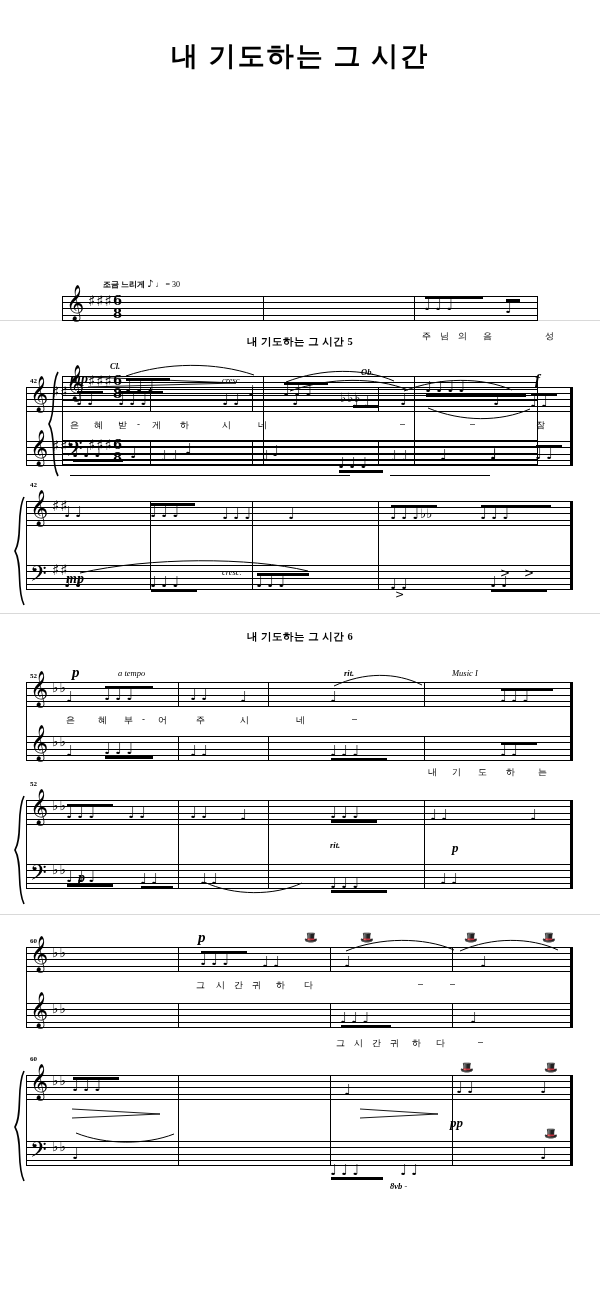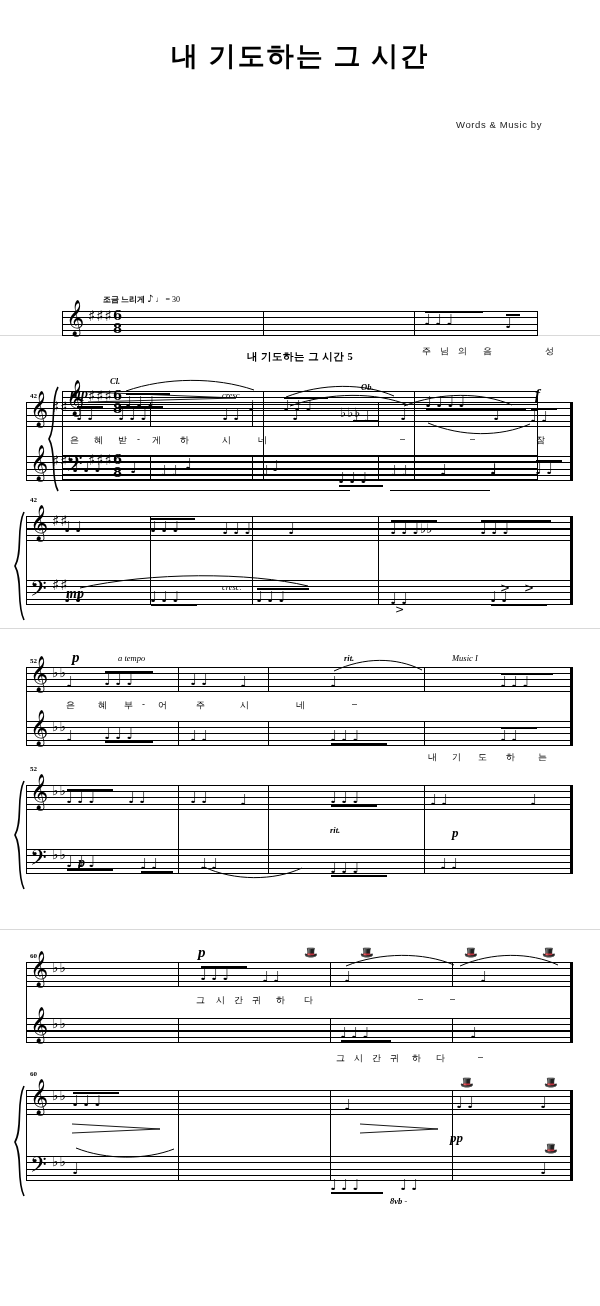--- a/index.html
+++ b/index.html
@@ -140,21 +140,20 @@
   .hair svg { display: block; overflow: visible; }
   .fermata { position: absolute; font-size: 11px; font-family: "DejaVu Serif", serif; }
   .dash { position: absolute; border-top: 1px solid #000; }
 </style>
 </head>
 <body>
 
 <div class="sheet-title">내 기도하는 그 시간</div>
 
 <div class="credits">
-  <div>Words &amp; Music by</div>
 </div>
 
 <div class="system" style="height:200px;">
   <div class="staff-area" style="height:200px;">
 
     <div class="staff" style="left:62px; top:178px; width:476px;"></div>
     <div class="bar" style="left:62px; top:178px; height:25px;"></div>
     <div class="bar" style="left:263px; top:178px; height:25px;"></div>
     <div class="bar" style="left:414px; top:178px; height:25px;"></div>
     <div class="bar" style="left:537px; top:178px; height:25px;"></div>
@@ -367,20 +366,21 @@
         </svg>
     </div>
     <div class="gl" style="left:500px; top:218px; font-size:12px; letter-spacing:14px;">&gt;&gt;</div>
     <div class="gl" style="left:395px; top:240px; font-size:11px;">&gt;</div>
   </div>
 </div>
 
 <div class="divider"></div>
 
 <div class="system" style="height:300px;">
+  <div class="sys-header" style="padding-top:16px;">내 기도하는 그 시간  6</div>
   <div class="staff-area" style="height:274px;">
 
     <div class="meas-num" style="left:30px; top:28px;">52</div>
 
     <div class="staff" style="left:26px; top:38px; width:546px;"></div>
     <div class="staff" style="left:26px; top:92px; width:546px;"></div>
     <div class="bar" style="left:26px; top:38px; height:79px;"></div>
     <div class="bar" style="left:178px; top:38px; height:25px;"></div>
     <div class="bar" style="left:268px; top:38px; height:25px;"></div>
     <div class="bar" style="left:424px; top:38px; height:25px;"></div>

